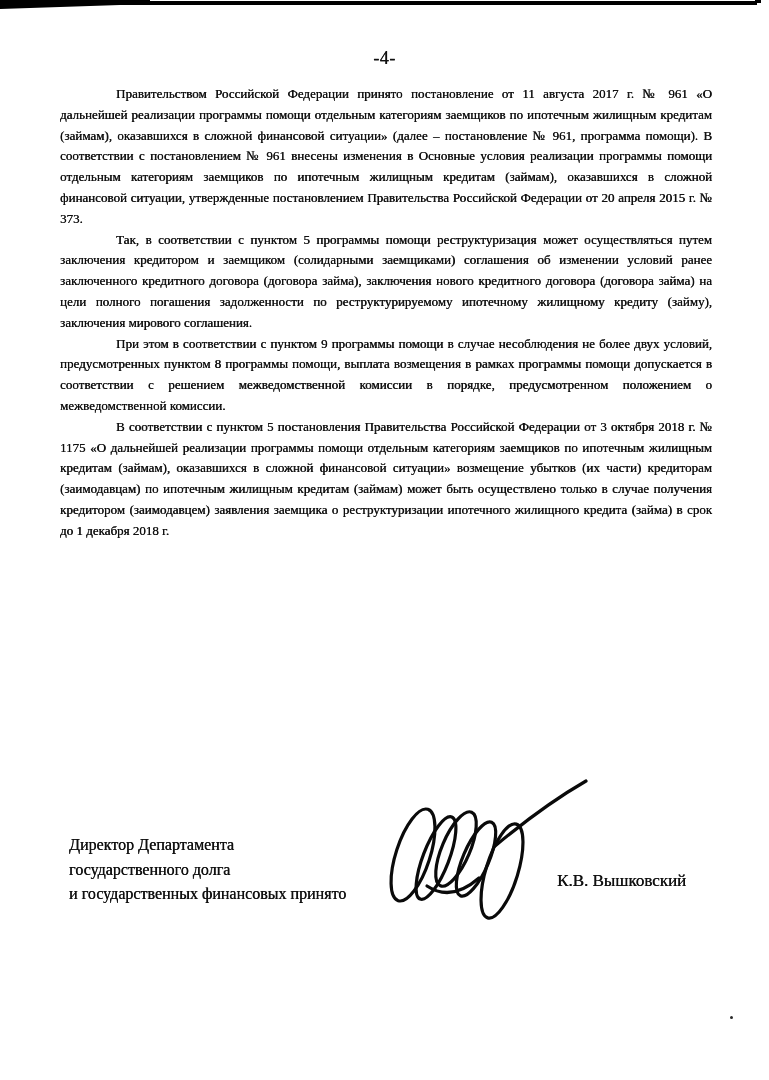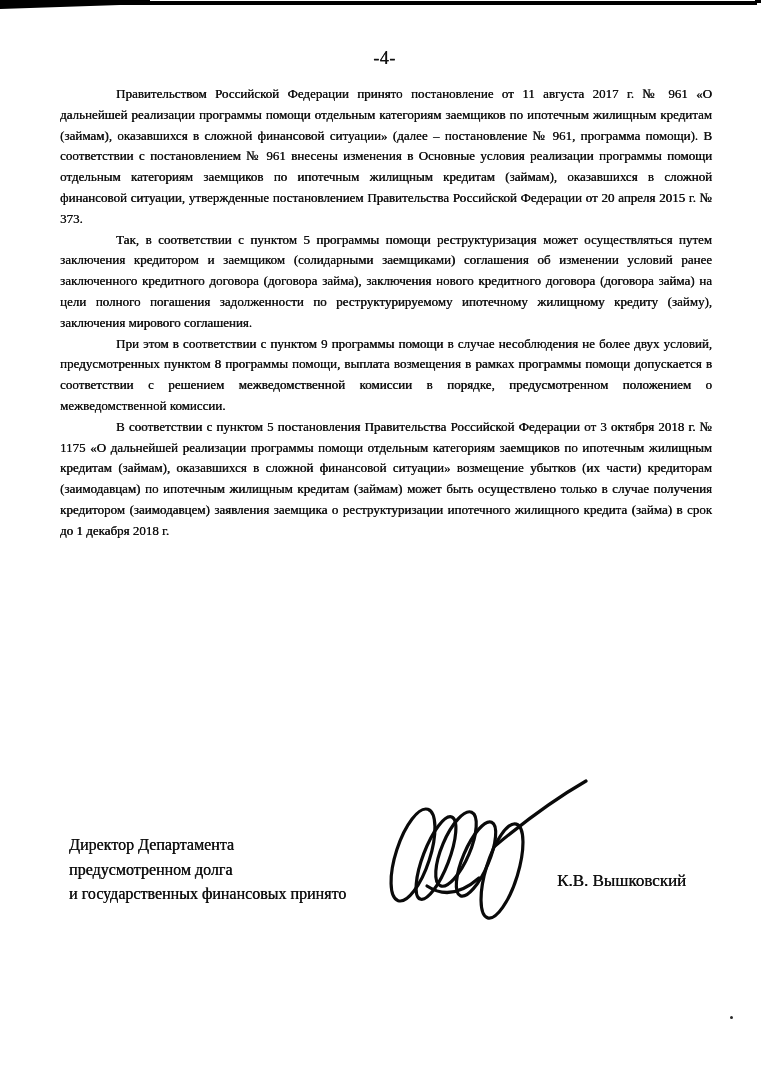--- a/index.html
+++ b/index.html
@@ -100,21 +100,21 @@
 
   <div class="doc-body">
     <p>Правительством Российской Федерации принято постановление от 11 августа 2017 г. № 961 «О дальнейшей реализации программы помощи отдельным категориям заемщиков по ипотечным жилищным кредитам (займам), оказавшихся в сложной финансовой ситуации» (далее – постановление № 961, программа помощи). В соответствии с постановлением № 961 внесены изменения в Основные условия реализации программы помощи отдельным категориям заемщиков по ипотечным жилищным кредитам (займам), оказавшихся в сложной финансовой ситуации, утвержденные постановлением Правительства Российской Федерации от 20 апреля 2015 г. № 373.</p>
     <p>Так, в соответствии с пунктом 5 программы помощи реструктуризация может осуществляться путем заключения кредитором и заемщиком (солидарными заемщиками) соглашения об изменении условий ранее заключенного кредитного договора (договора займа), заключения нового кредитного договора (договора займа) на цели полного погашения задолженности по реструктурируемому ипотечному жилищному кредиту (займу), заключения мирового соглашения.</p>
     <p>При этом в соответствии с пунктом 9 программы помощи в случае несоблюдения не более двух условий, предусмотренных пунктом 8 программы помощи, выплата возмещения в рамках программы помощи допускается в соответствии с решением межведомственной комиссии в порядке, предусмотренном положением о межведомственной комиссии.</p>
     <p>В соответствии с пунктом 5 постановления Правительства Российской Федерации от 3 октября 2018 г. № 1175 «О дальнейшей реализации программы помощи отдельным категориям заемщиков по ипотечным жилищным кредитам (займам), оказавшихся в сложной финансовой ситуации» возмещение убытков (их части) кредиторам (заимодавцам) по ипотечным жилищным кредитам (займам) может быть осуществлено только в случае получения кредитором (заимодавцем) заявления заемщика о реструктуризации ипотечного жилищного кредита (займа) в срок до 1 декабря 2018 г.</p>
   </div>
 
   <div class="sig-titles">
     <div>Директор Департамента</div>
-    <div>предусмотренном долга</div>
+    <div>государственного долга</div>
     <div>и государственных финансовых принято</div>
   </div>
 
   <div class="signature-wrap">
     <svg width="212" height="152" viewBox="0 0 212 152" fill="none" xmlns="http://www.w3.org/2000/svg">
       <g stroke="#0a0a0a" stroke-width="3.2" stroke-linecap="round" fill="none">
         <ellipse cx="30" cy="77" rx="17" ry="48" transform="rotate(18 30 77)"></ellipse>
         <ellipse cx="53" cy="80" rx="13" ry="44" transform="rotate(21 53 80)"></ellipse>
         <ellipse cx="73" cy="71" rx="14" ry="40" transform="rotate(23 73 71)"></ellipse>
         <ellipse cx="93" cy="81" rx="13" ry="40" transform="rotate(23 93 81)"></ellipse>

